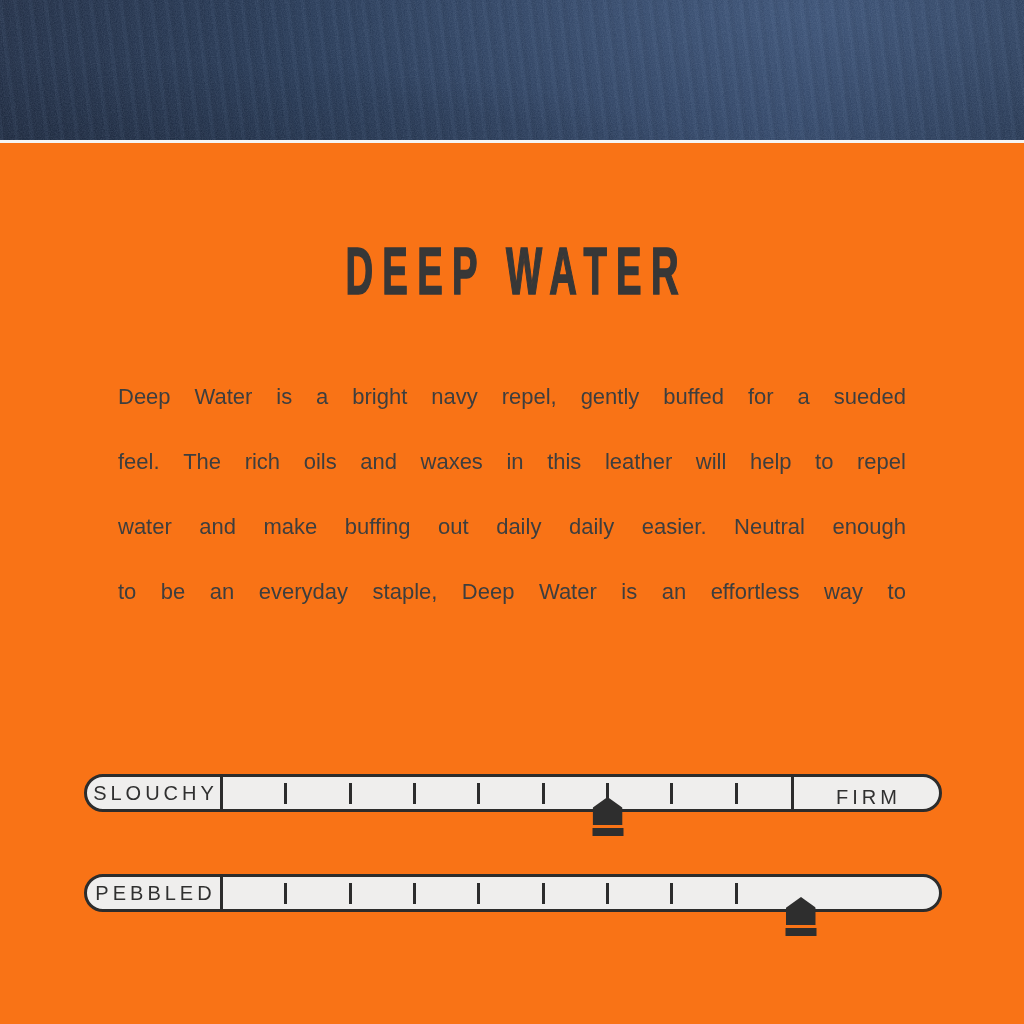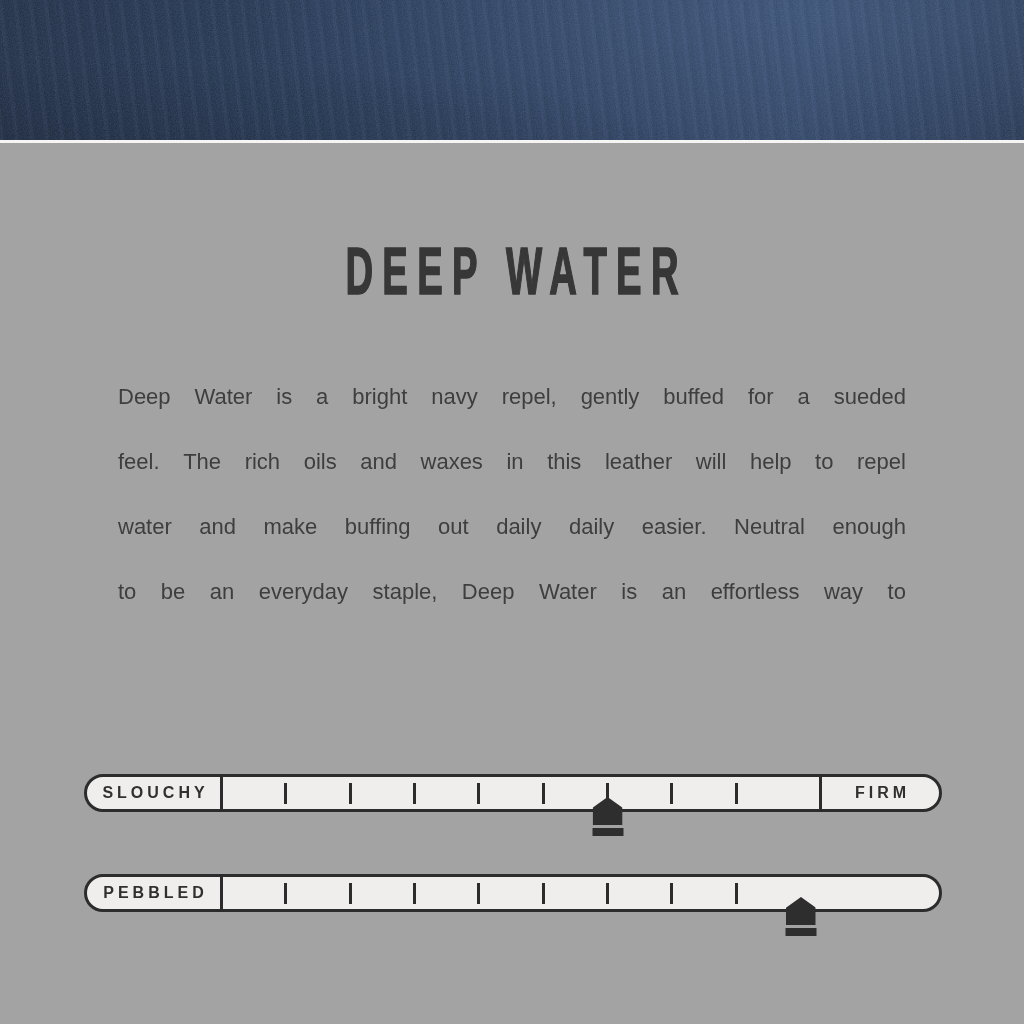--- a/index.html
+++ b/index.html
@@ -3,21 +3,21 @@
 <meta charset="utf-8">
 <style>
   html, body { margin: 0; padding: 0; }
   body {
     width: 1024px; height: 1024px;
     font-family: "Liberation Sans", sans-serif;
     background: #ecebea;
   }
   .canvas {
     position: relative; width: 1024px; height: 1024px;
-    background: #a3a3a3; overflow: hidden;
+    background: #f97316; overflow: hidden;
   }
 
   
   .hero {
     position: absolute; top: 0; left: 0; width: 1024px; height: 140px;
     background:
       radial-gradient(120% 160% at 8% 130%, rgba(8,14,26,0.38) 0%, rgba(8,14,26,0) 55%),
       radial-gradient(90% 150% at 78% 10%, rgba(90,120,165,0.22) 0%, rgba(90,120,165,0) 60%),
       linear-gradient(102deg, #1d2a41 0%, #223450 30%, #2a3d5c 58%, #2e4263 78%, #243550 100%);
   }
@@ -64,23 +64,23 @@
     box-sizing: border-box; background: #efeeed;
   }
   .slider.first  { top: 774px; }
   .slider.second { top: 874px; }
   .sec {
     position: absolute; top: 0; height: 100%;
     display: flex; align-items: center; justify-content: center;
     box-sizing: border-box;
   }
   .sec.left  { left: 0; width: 136px; border-right: 3px solid #2c2c2c; }
-  .sec.right { right: 0; width: 120px; border-left: 3px solid #2c2c2c; }
+  .sec.right { right: 0; width: 148px; border-left: 3px solid #2c2c2c; align-items: flex-end; }
   .sec-label {
-    font-weight: bold; font-size: 16px; letter-spacing: 4px; text-indent: 4px;
+    font-weight: normal; font-size: 20px; letter-spacing: 4px; text-indent: 4px;
     color: #303030; white-space: nowrap;
   }
   .ticks {
     position: absolute; left: 136px; right: 140px; top: 0; height: 100%;
     display: flex; justify-content: space-evenly; align-items: center;
   }
   .tick { width: 3px; height: 21px; background: #2c2c2c; }
   .marker {
     position: absolute; top: 20px; transform: translateX(-50%);
     display: flex; flex-direction: column; align-items: center; gap: 3px;

